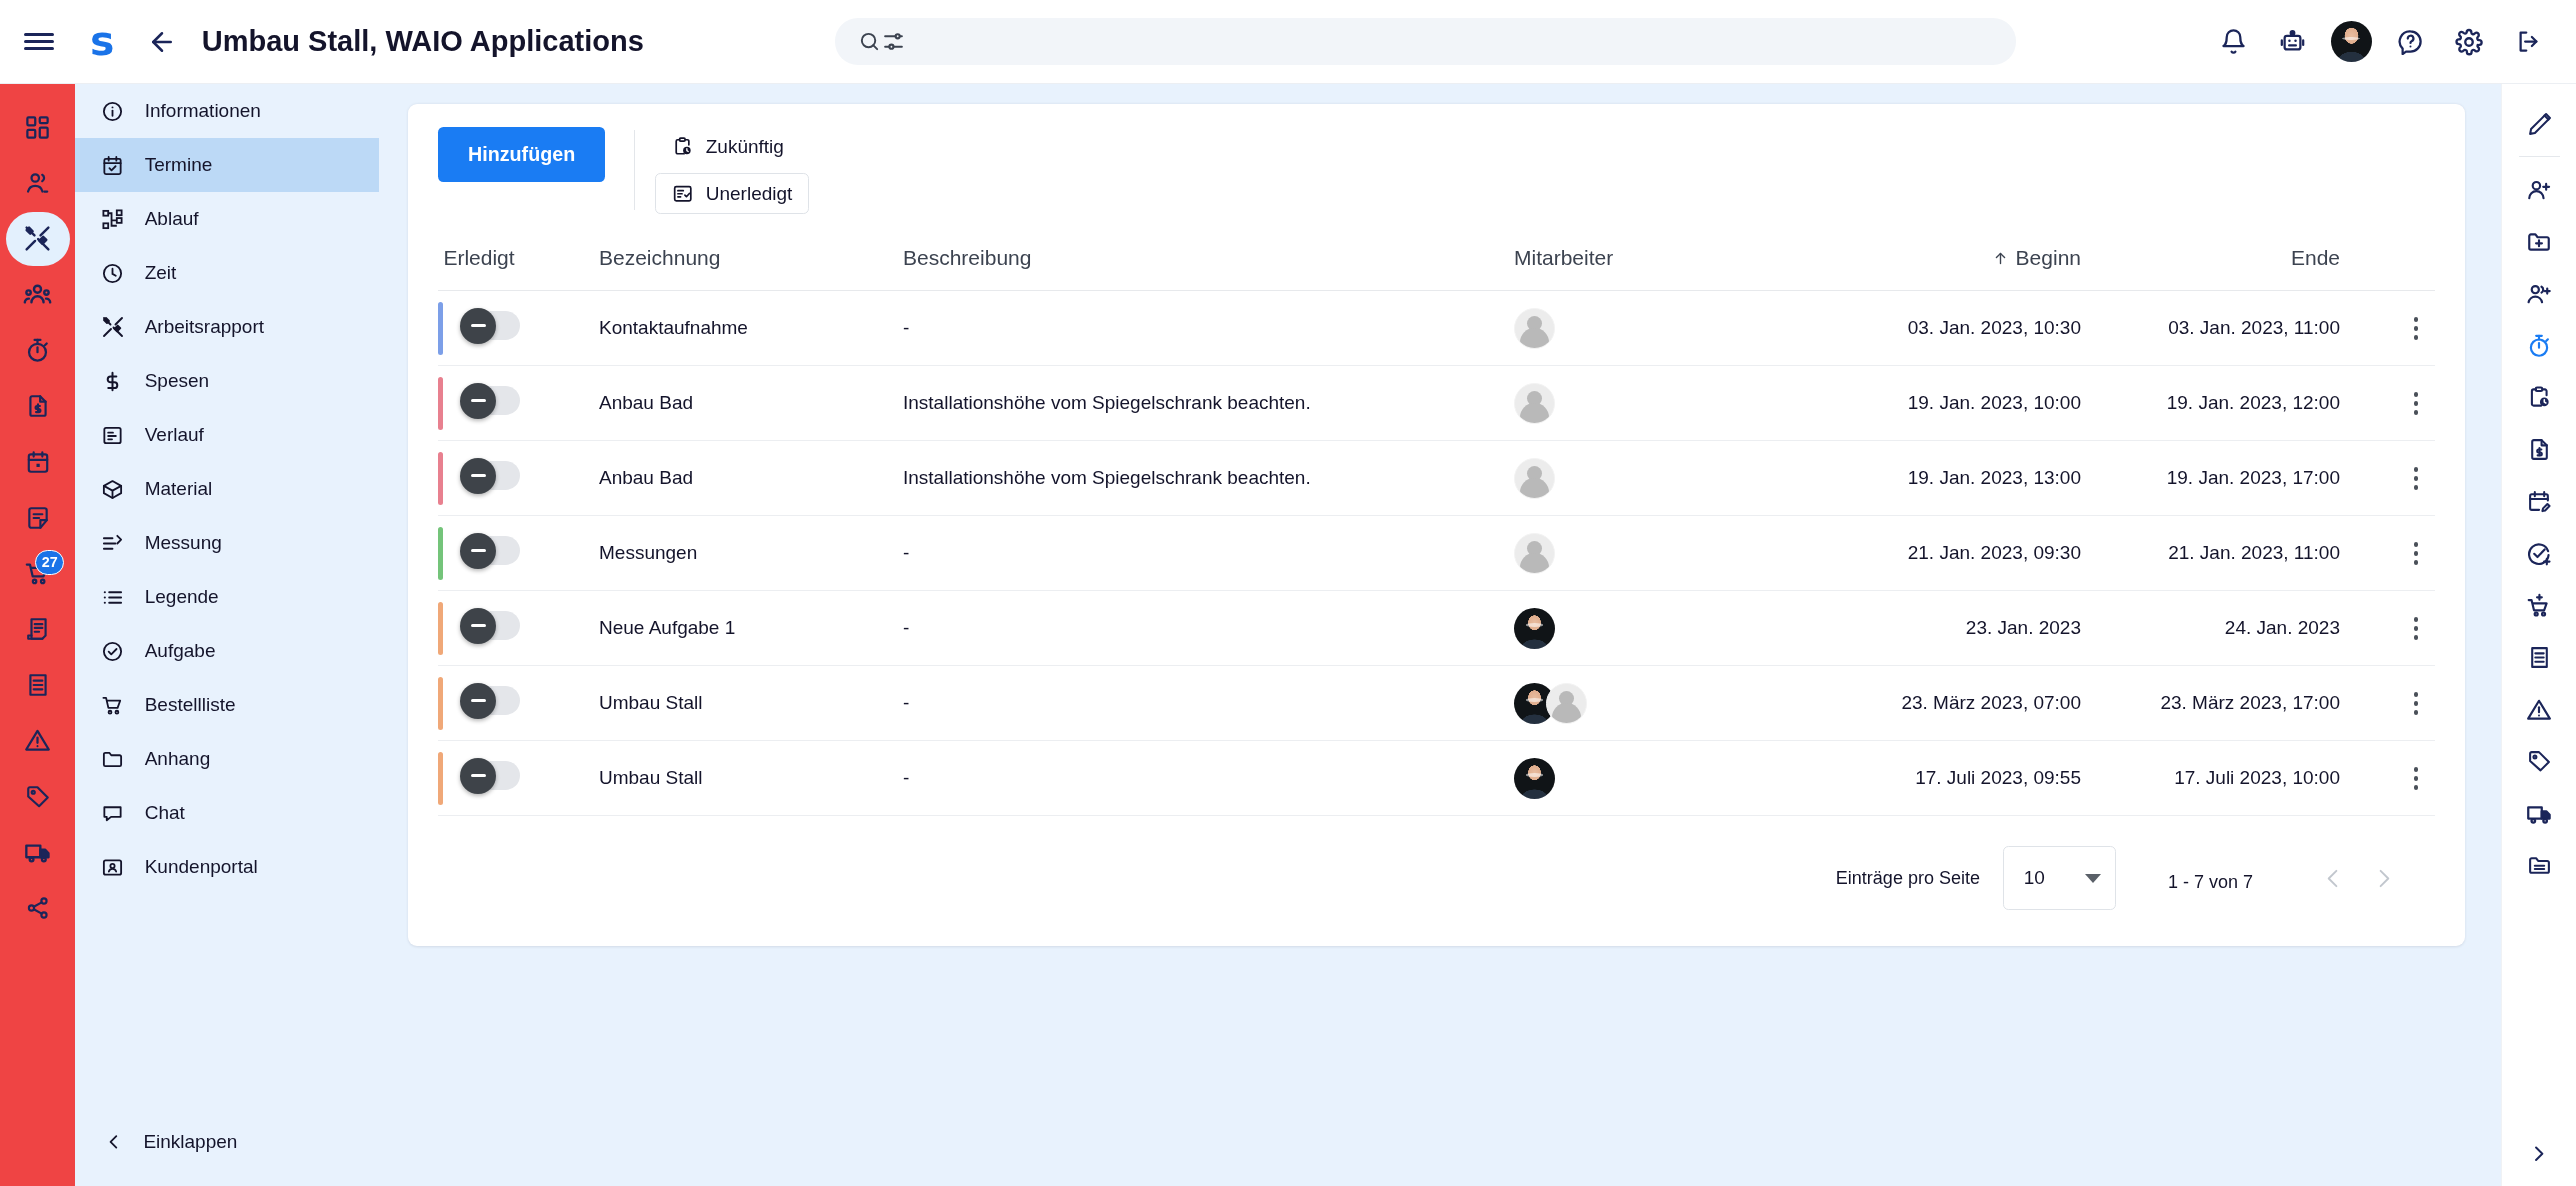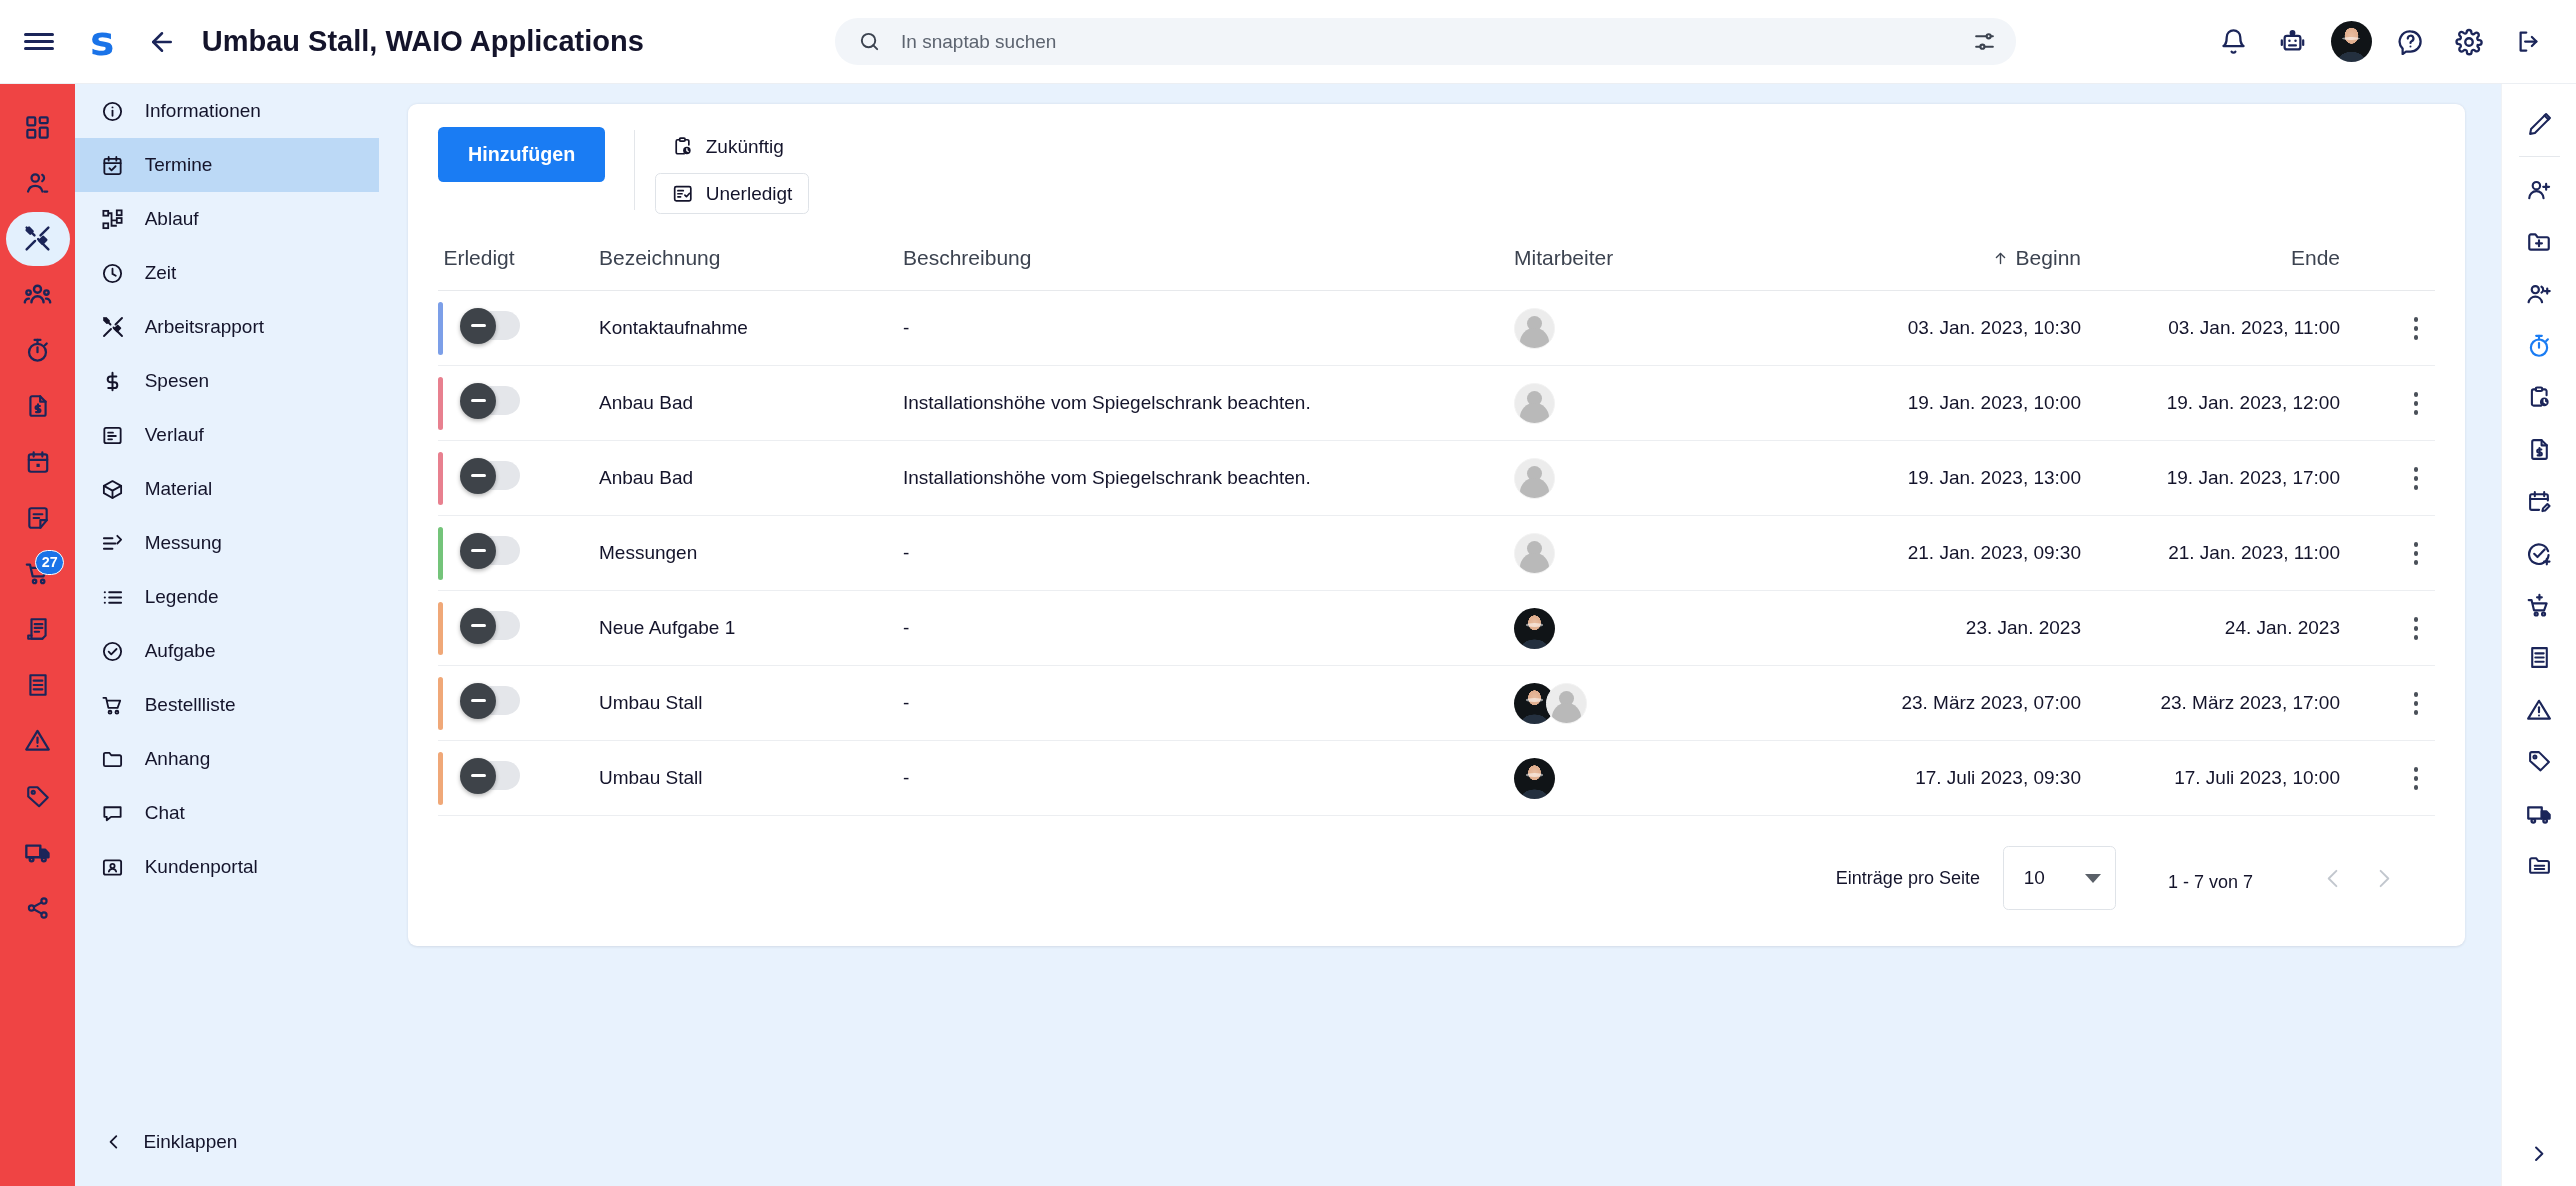--- a/index.html
+++ b/index.html
@@ -282,21 +282,20 @@
   </div>
 
   <div class="page-title">Umbau Stall, WAIO Applications</div>
 
   <div class="search-wrap">
     <div class="global-search">
       <svg width="23" height="23" viewBox="0 0 24 24" fill="none" stroke="#3c4350" stroke-width="2" stroke-linecap="round">
           <circle cx="11" cy="11" r="7"></circle>
           <path d="M20 20l-4.2-4.2"></path>
         </svg>
-      <span class="gs-text">In snaptab suchen</span>
       <svg width="25" height="25" viewBox="0 0 24 24" fill="none" stroke="#3c4350" stroke-width="2" stroke-linecap="round">
           <path d="M4 7h10M18 7h2M4 17h4M12 17h8"></path>
           <circle cx="16" cy="7" r="2"></circle>
           <circle cx="10" cy="17" r="2"></circle>
         </svg>
     </div>
   </div>
 
   <div class="topbar-right">
     <div class="tb-icon-btn">
@@ -821,21 +820,21 @@
               <span class="rowbar" style="background:#f0a878"></span>
               <span class="toggle"><span class="knob"></span></span>
             </td>
             <td>Umbau Stall</td>
             <td>-</td>
             <td>
                 <div class="mit-wrap">
                   <span class="av-img"></span>
                 </div>
               </td>
-            <td class="c-beginn">17. Juli 2023, 09:30</td>
+            <td class="c-beginn">17. Juli 2023, 09:55</td>
             <td class="c-ende">17. Juli 2023, 10:00</td>
             <td>
                 <span class="kebab">
                   <i></i>
                   <i></i>
                   <i></i>
                 </span>
               </td>
           </tr>
 

